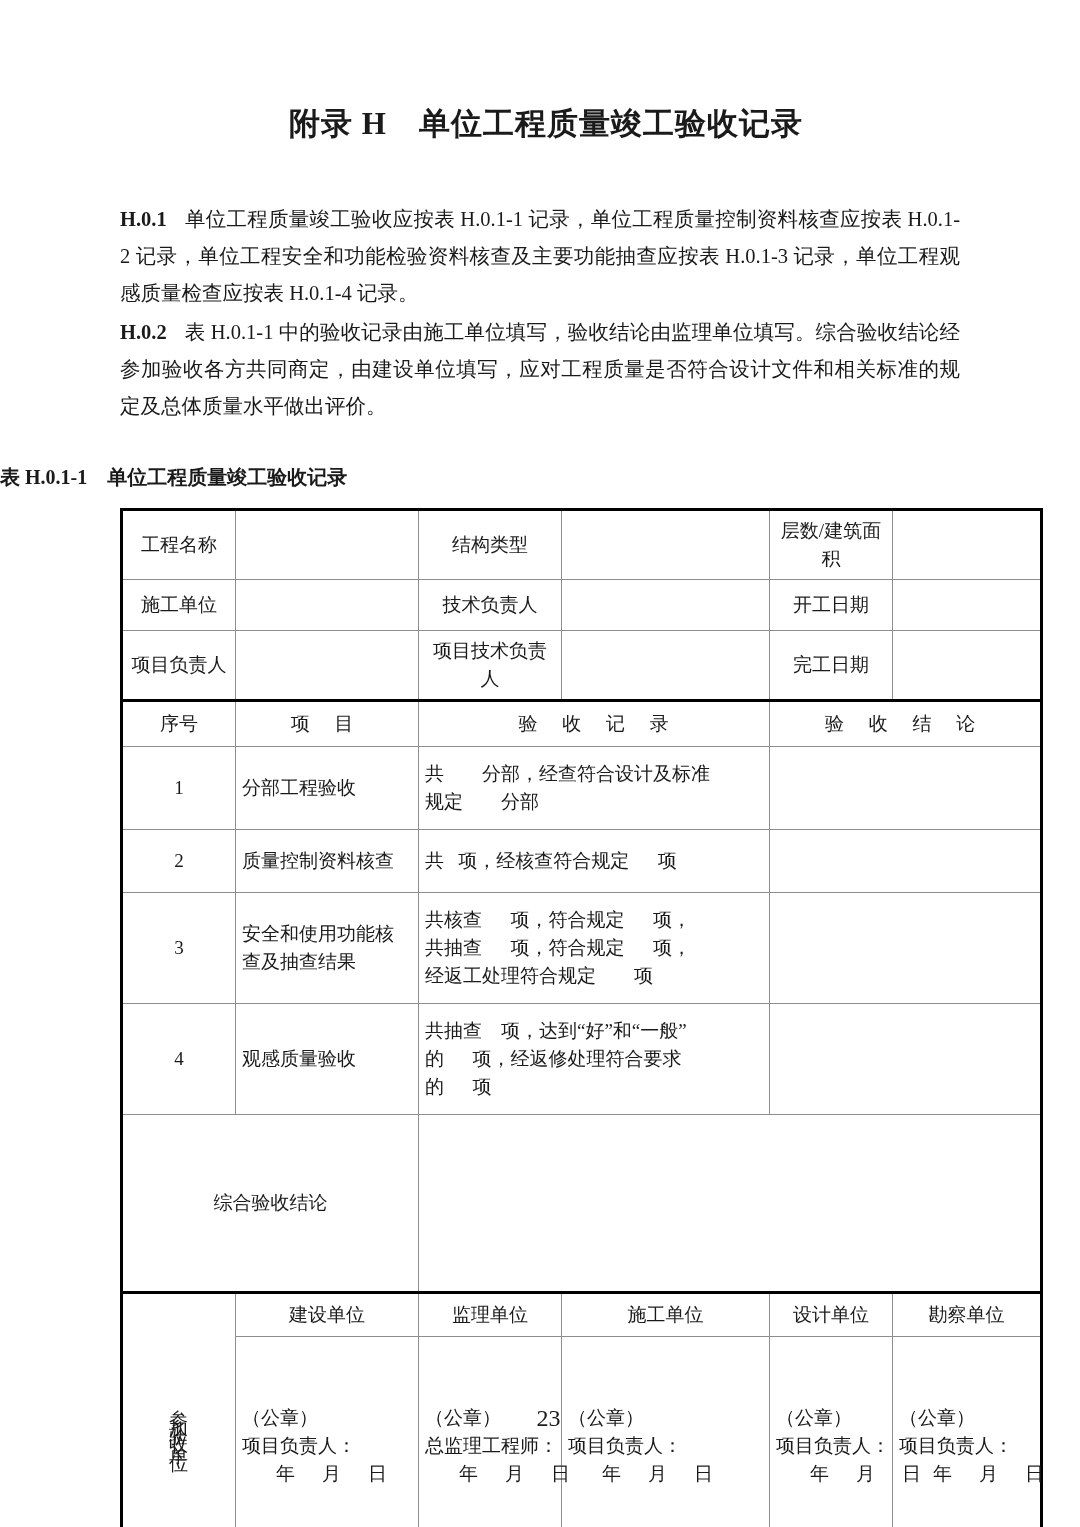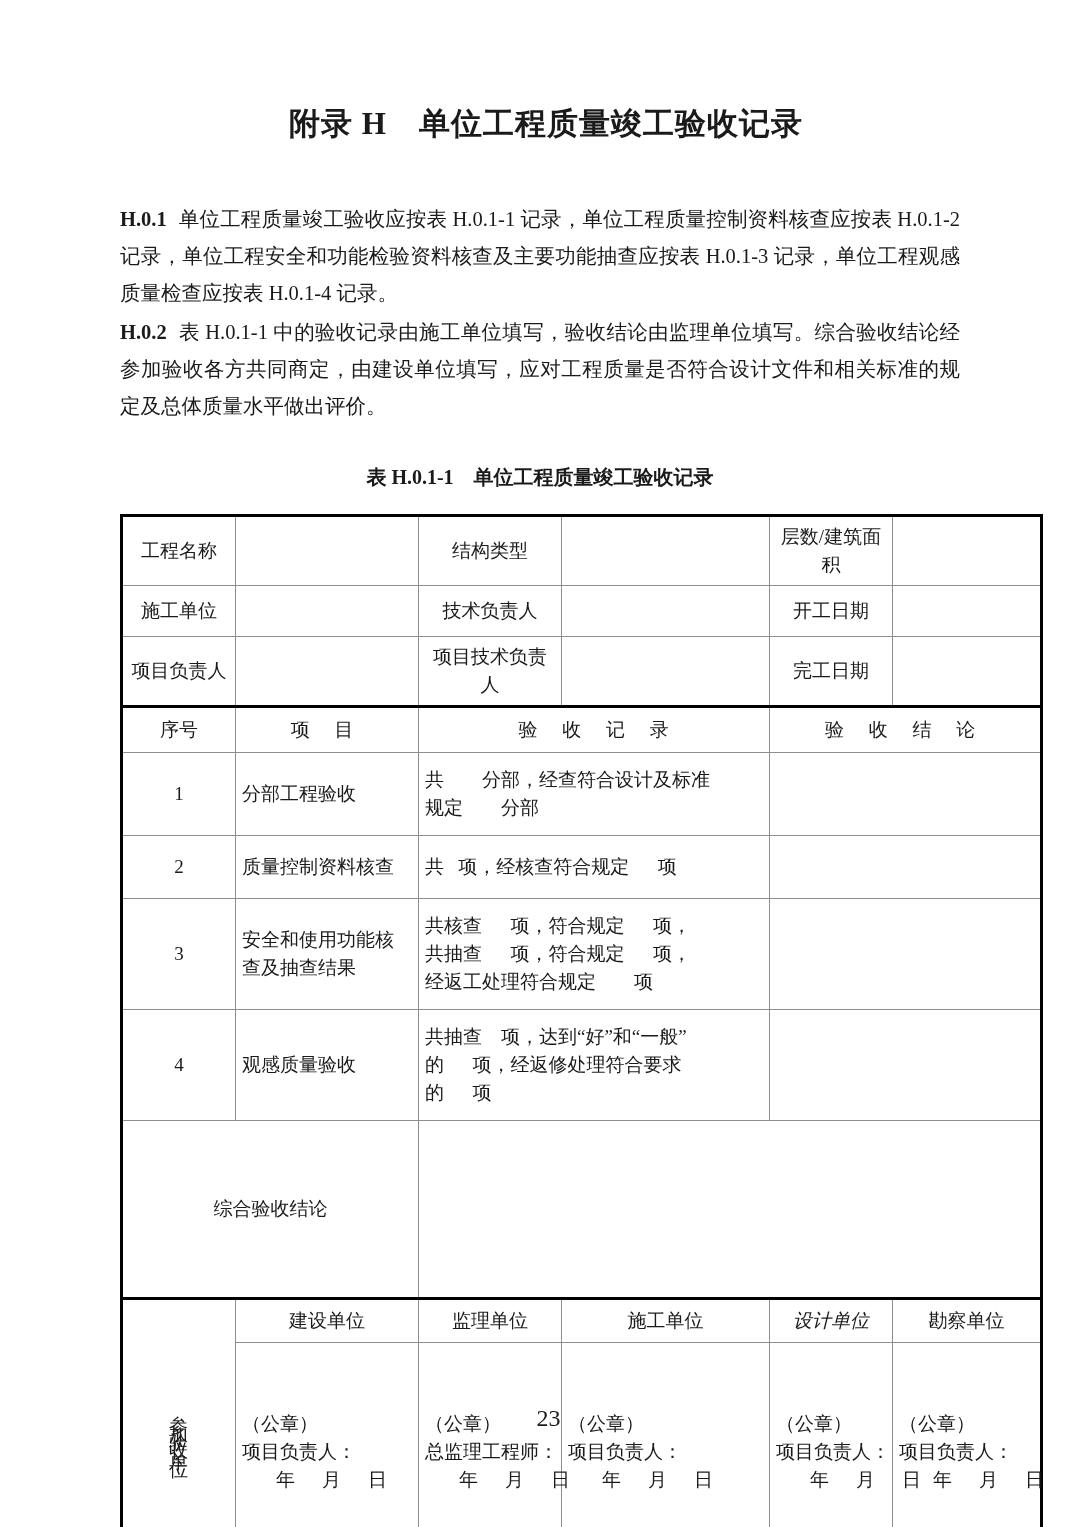--- a/index.html
+++ b/index.html
@@ -44,31 +44,31 @@
   .para {
     font-size: 20.5px;
     line-height: 37px;
     text-align: justify;
     text-justify: inter-ideograph;
     margin: 0 0 2px 0;
   }
   .para .lead {
     font-weight: 700;
     font-family: "Liberation Serif", serif;
-    margin-right: 12px;
+    margin-right: 18px;
   }
 
   
   .table-caption {
-    text-align: center;
+    text-align: left;
     font-size: 20px;
     font-weight: 700;
     margin: 0;
     padding-top: 37px;
-    padding-bottom: 23px;
+    padding-bottom: 17px;
   }
 
   
   .tbl-wrap {
     width: 840px;
     margin: 0 auto;
   }
   table.main {
     border-collapse: collapse;
     width: 840px;
@@ -229,21 +229,21 @@
           </tr>
           <tr>
             <td class="concl-label thick-bottom" colspan="2" style="height: 170px; border-bottom: 3px solid rgb(0, 0, 0); border-top: 1px solid rgb(142, 142, 142); margin-top: 48px;">综合验收结论</td>
             <td class="thick-bottom" colspan="4" style="border-bottom: 3px solid rgb(0, 0, 0); border-top: 1px solid rgb(142, 142, 142);"></td>
           </tr>
           <tr>
             <td rowspan="2" class="vert-label" style="width: 52px; border-top: 3px solid rgb(0, 0, 0);"><span class="vert-inner">参加验收单位</span></td>
             <td class="unit-hdr" style="height: 36px; border-top: 3px solid rgb(0, 0, 0); width: 157.6px;">建设单位</td>
             <td class="unit-hdr" style="height: 36px; border-top: 3px solid rgb(0, 0, 0); width: 157.6px;">监理单位</td>
             <td class="unit-hdr" style="height: 36px; border-top: 3px solid rgb(0, 0, 0); width: 157.6px;">施工单位</td>
-            <td class="unit-hdr" style="height: 36px; border-top: 3px solid rgb(0, 0, 0); width: 157.6px; font-style: italic;">设计单位</td>
+            <td class="unit-hdr" style="height: 36px; border-top: 3px solid rgb(0, 0, 0); width: 157.6px;">设计单位</td>
             <td class="unit-hdr" style="height: 36px; border-top: 3px solid rgb(0, 0, 0); width: 157.6px;">勘察单位</td>
           </tr>
           <tr>
             <td class="sig-cell">
               <span class="ln">（公章）</span>
               <span class="ln">项目负责人：</span>
               <span class="ln dateline">年　月　日</span>
             </td>
             <td class="sig-cell">
               <span class="ln">（公章）</span>

